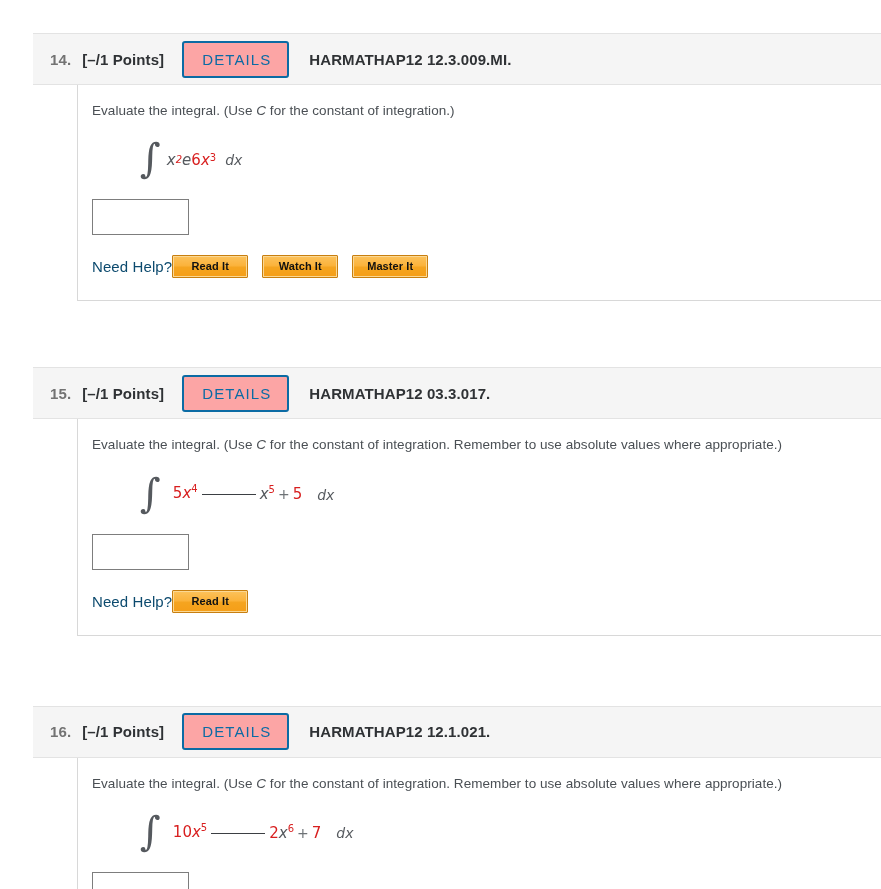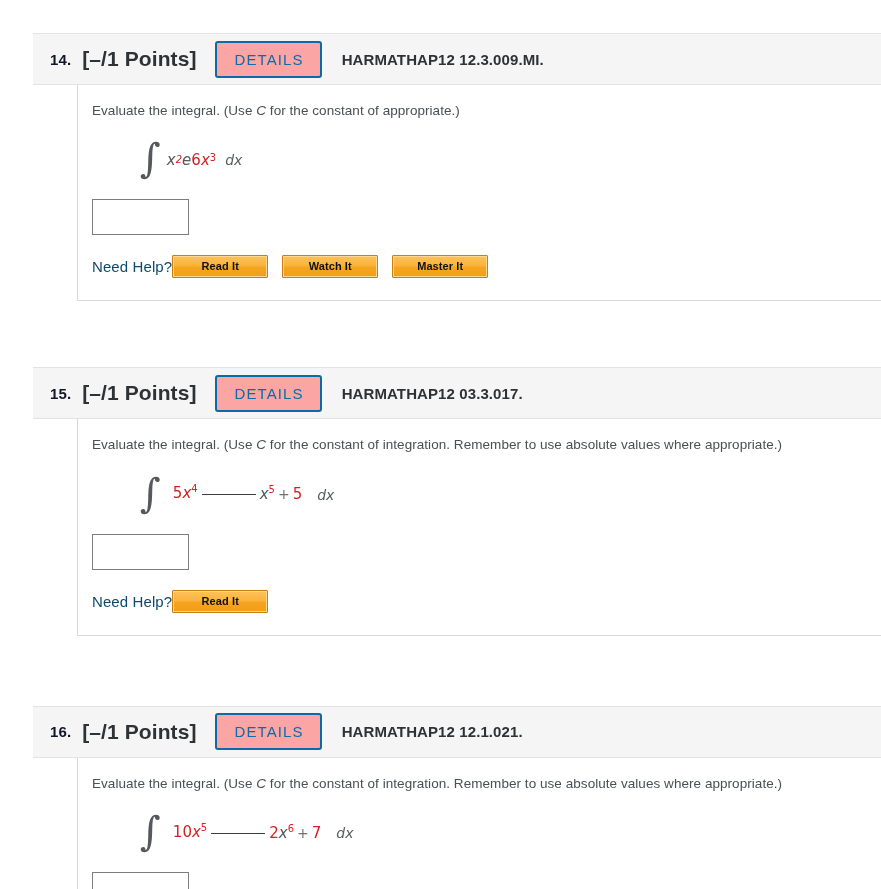--- a/index.html
+++ b/index.html
@@ -36,27 +36,27 @@
     height: 52px;
     display: flex;
     align-items: center;
     padding-left: 17px;
     box-sizing: border-box;
   }
 
   .q-number {
     font-size: 15px;
     font-weight: bold;
-    color: #0f172a;
+    color: #737373;
     letter-spacing: 0.1px;
     margin-right: 11px;
   }
 
   .q-points {
-    font-size: 21px;
+    font-size: 15px;
     font-weight: bold;
     color: #2f3235;
     letter-spacing: 0.1px;
     margin-right: 18px;
     white-space: nowrap;
   }
 
   .details-btn {
     border: 2px solid #0b6ba4;
     border-radius: 3px;
@@ -212,21 +212,21 @@
 
   .help-btn {
     background: linear-gradient(to bottom, #fcc25c 0%, #fbb33c 45%, #f5a41f 55%, #f59e18 100%);
     border: 1px solid #c87f10;
     box-shadow: inset 0 0 0 1px #fbd894;
     color: #111111;
     font-size: 11px;
     font-weight: bold;
     font-family: "Liberation Sans", sans-serif;
     padding: 4px 0 4px 0;
-    width: 96px;
+    width: 76px;
     text-align: center;
     cursor: pointer;
     margin-right: 14px;
     letter-spacing: 0.1px;
     line-height: 1.2;
     border-radius: 1px;
   }
 
   .spacer-28 { height: 28px; }
   .spacer-38 { height: 38px; }
@@ -241,21 +241,21 @@
   <div class="top-pad"></div>
 
   <div class="question">
     <div class="q-header">
       <span class="q-number">14.</span>
       <span class="q-points">[–/1 Points]</span>
       <button class="details-btn">DETAILS</button>
       <span class="q-code">HARMATHAP12 12.3.009.MI.</span>
     </div>
     <div class="q-body">
-      <div class="prompt"><span>Evaluate the integral. (Use </span><span class="var">C</span><span> for the constant of appropriate.)</span></div>
+      <div class="prompt"><span>Evaluate the integral. (Use </span><span class="var">C</span><span> for the constant of integration.)</span></div>
 
       <div class="math">
         <span class="intsign">∫</span>
         <span class="expr">
           <span class="term">x</span>
             <sup class="sup term redi">2</sup>
             <span class="term">e</span>
             <sup class="sup"><span class="term red">6</span><span class="term redi">x</span><sup class="sup term red">3</sup></sup>
           <span class="dx">dx</span>
         </span>

